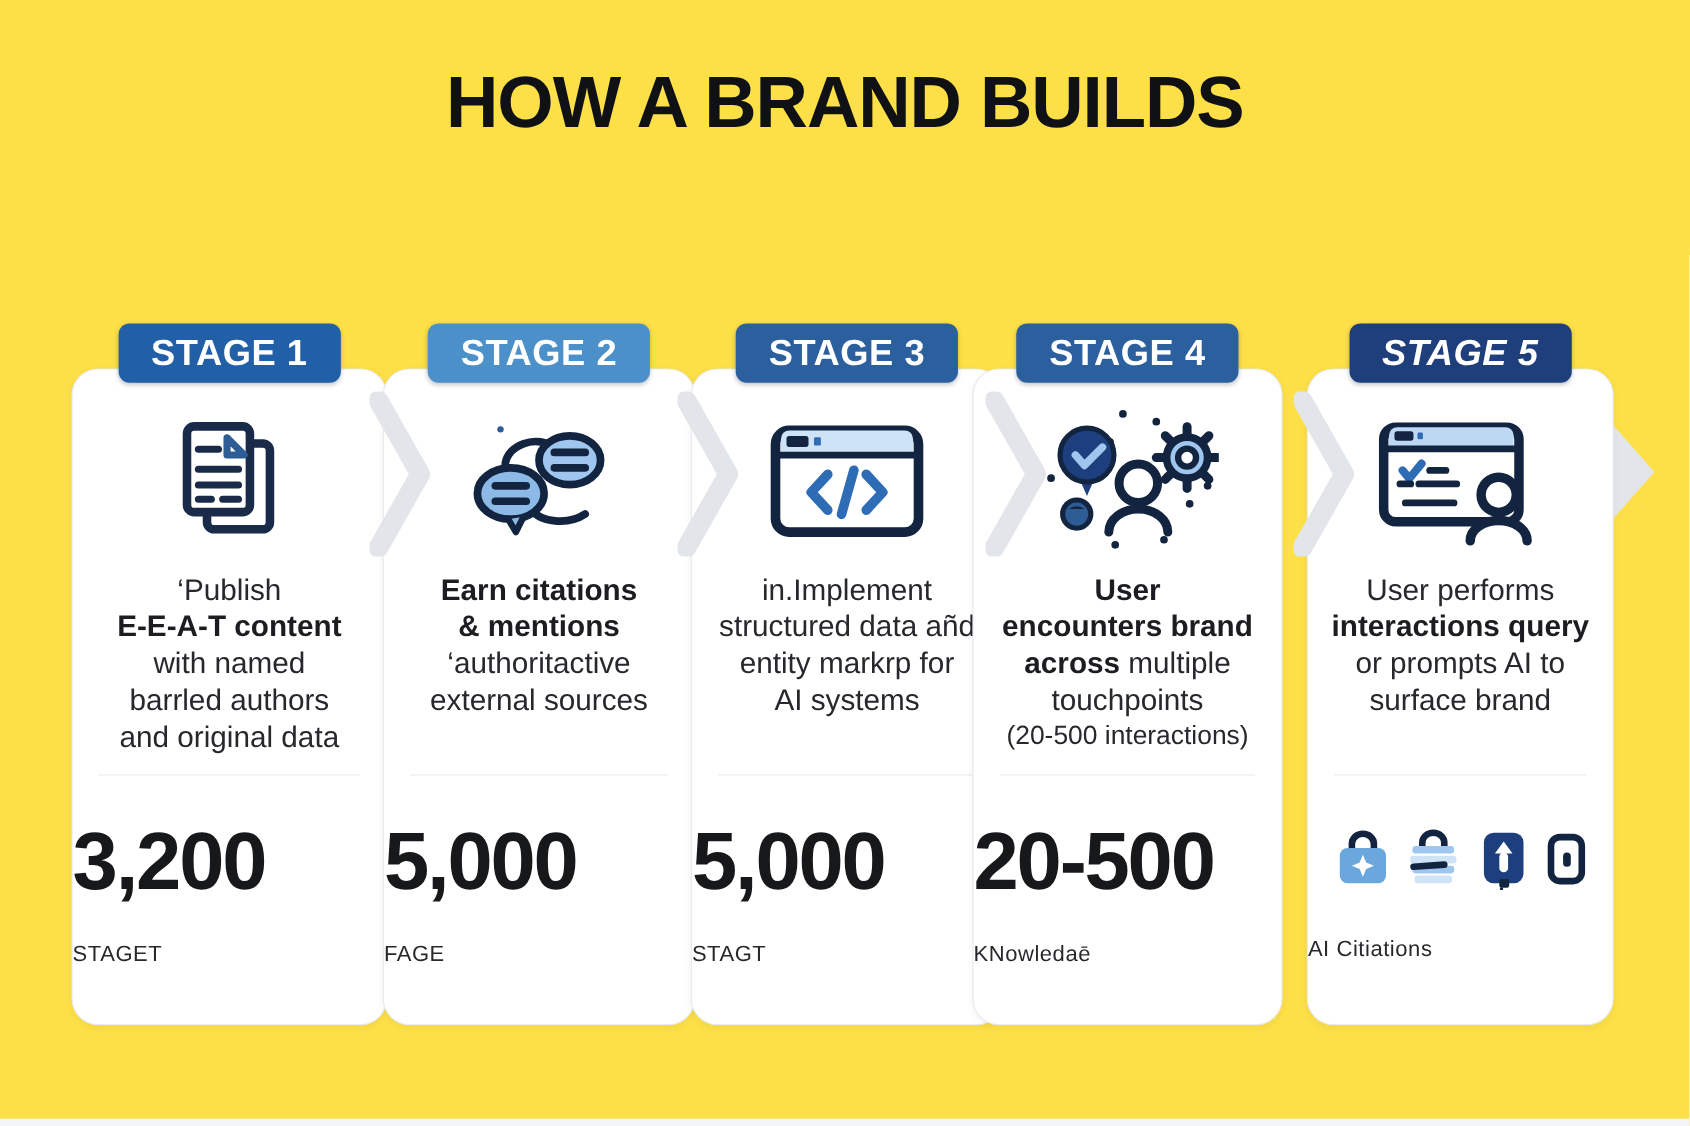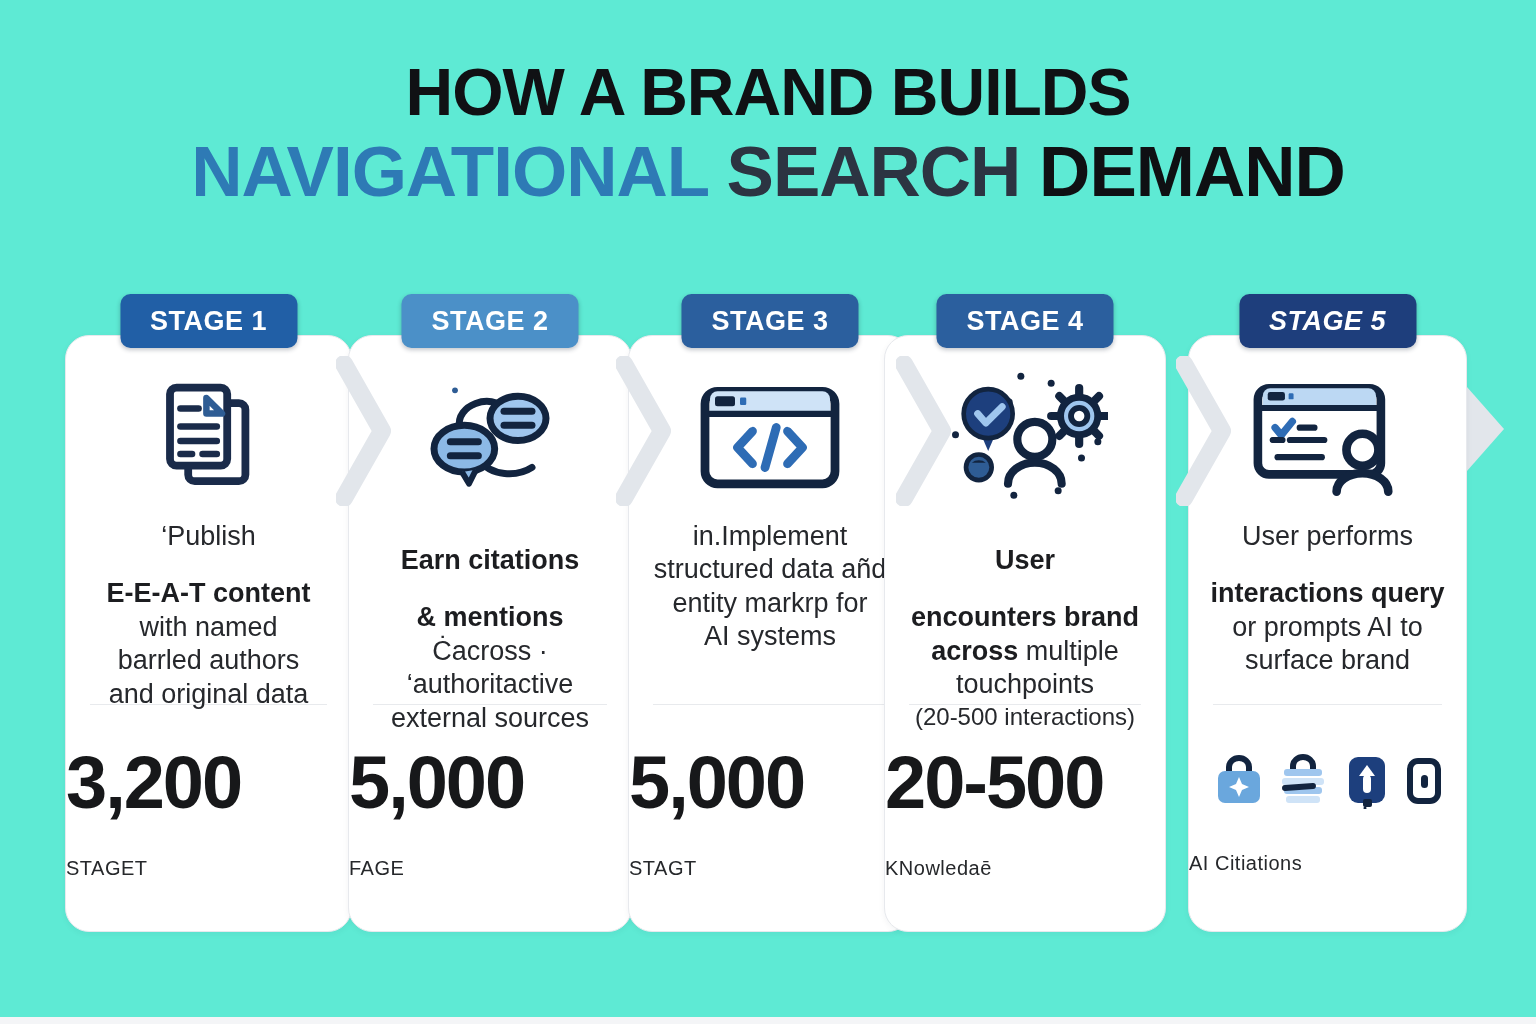--- a/index.html
+++ b/index.html
@@ -1,18 +1,18 @@
 <!DOCTYPE html>
 <html><head>
 <meta charset="utf-8">
 <style>
   html,body{margin:0;padding:0;background:#ffffff;}
   .page{
     position:relative;width:1536px;height:1024px;overflow:hidden;
-    background:#5eead4;font-family:"Liberation Sans", sans-serif;
+    background:#fde047;font-family:"Liberation Sans", sans-serif;
   }
   
   .title{position:absolute;top:56px;left:0;right:0;text-align:center;line-height:1.1;}
   .title-line1{font-size:66px;font-weight:bold;letter-spacing:-1px;color:#101114;}
   .title-line2{font-size:71px;font-weight:bold;letter-spacing:-1px;margin-top:4px;}
   .hl-blue{color:#2e7ab5;}
   .hl-slate{color:#2c3442;}
   .hl-black{color:#0f1013;}
   
   .card{
@@ -21,52 +21,47 @@
     box-shadow:0 2px 6px rgba(20,30,50,.05);z-index:1;
   }
   .card1{left:65px;width:285px;}
   .card2{left:348px;width:282px;}
   .card3{left:628px;width:282px;}
   .card4{left:884px;width:280px;}
   .card5{left:1188px;width:277px;}
   .badge{
     position:absolute;top:-42px;left:50%;transform:translateX(-50%);
     height:54px;line-height:54px;padding:0 30px;border-radius:10px;
-    color:#ffffff;font-size:27px;font-weight:bold;letter-spacing:.5px;
+    color:#ffffff;font-size:33px;font-weight:bold;letter-spacing:.5px;
     white-space:nowrap;z-index:3;box-shadow:0 2px 4px rgba(20,30,50,.25);
   }
   .icon-wrap{position:absolute;top:26px;left:0;right:0;height:150px;
     display:flex;align-items:center;justify-content:center;z-index:2;}
   .desc{position:absolute;top:184px;left:8px;right:8px;text-align:center;
     font-size:27px;line-height:1.24;color:#26282c;z-index:2;}
-  .desc .b{font-weight:bold;color:#1c1d20;margin-top:24px;}
+  .desc .b{font-weight:bold;color:#1c1d20;}
   .desc .sm{font-size:24px;}
   .divider{position:absolute;top:368px;left:24px;right:24px;height:1px;background:#e8eaed;}
   .metric{position:absolute;top:404px;left:0;right:0;text-align:left;z-index:2;}
   .metric-value{font-size:74px;font-weight:bold;letter-spacing:-2px;color:#17181a;}
   .metric-label{margin-top:32px;font-size:20px;color:#26282b;letter-spacing:.5px;}
   .mini-icons{display:flex;justify-content:center;align-items:center;gap:10px;height:80px;}
   
   .joint-chevron{position:absolute;top:356px;width:60px;height:150px;z-index:2;}
   .jc1{left:336px;} .jc2{left:616px;} .jc3{left:896px;} .jc4{left:1176px;}
   .end-arrow{position:absolute;top:370px;left:1452px;z-index:0;}
   .bottom-strip{position:absolute;left:0;right:0;bottom:0;height:7px;background:#f4f5f7;}
 </style>
 </head>
 <body>
 
 <div class="page">
 
   <header class="title">
     <div class="title-line1">HOW A BRAND BUILDS</div>
-    <div class="title-line2">
-      <span class="hl-blue">NAVIGATIONAL</span>
-      <span class="hl-slate">SEARCH</span>
-      <span class="hl-black">DEMAND</span>
-    </div>
   </header>
 
   <svg class="joint-chevron jc1" viewBox="0 0 60 150">
       <polyline points="8,8 46,75 8,142" fill="none" stroke="#e2e6eb" stroke-width="18" stroke-linecap="round" stroke-linejoin="round"></polyline>
     </svg>
   <svg class="joint-chevron jc2" viewBox="0 0 60 150">
       <polyline points="8,8 46,75 8,142" fill="none" stroke="#e2e6eb" stroke-width="18" stroke-linecap="round" stroke-linejoin="round"></polyline>
     </svg>
   <svg class="joint-chevron jc3" viewBox="0 0 60 150">
       <polyline points="8,8 46,75 8,142" fill="none" stroke="#e2e6eb" stroke-width="18" stroke-linecap="round" stroke-linejoin="round"></polyline>
@@ -118,21 +113,20 @@
         <path d="M72 40 H96" stroke="#12243f" stroke-width="6" stroke-linecap="round"></path>
         <ellipse cx="38" cy="60" rx="26" ry="20" fill="#8cb9e6" stroke="#12243f" stroke-width="6"></ellipse>
         <path d="M36 80 L42 90 L48 78" fill="#8cb9e6" stroke="#12243f" stroke-width="5" stroke-linejoin="round"></path>
         <path d="M26 54 H50" stroke="#12243f" stroke-width="6" stroke-linecap="round"></path>
         <path d="M26 66 H50" stroke="#12243f" stroke-width="6" stroke-linecap="round"></path>
       </svg>
     </div>
     <div class="desc">
       <div class="line b">Earn citations</div>
       <div class="line b">&amp; mentions</div>
-      <div class="line">Ċacross ·</div>
       <div class="line">‘authoritactive</div>
       <div class="line">external sources</div>
     </div>
     <div class="divider"></div>
     <div class="metric">
       <div class="metric-value">5,000</div>
       <div class="metric-label">FAGE</div>
     </div>
   </section>
 

